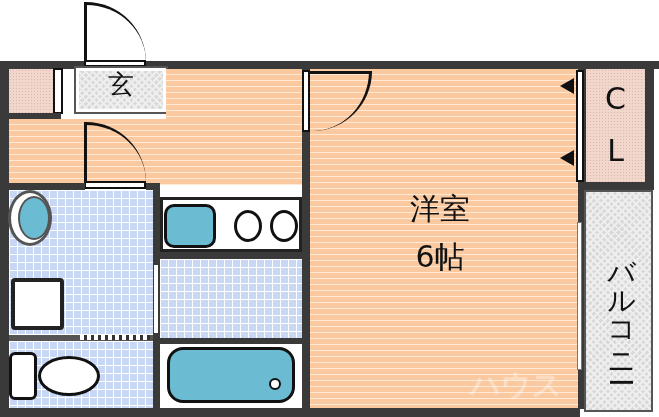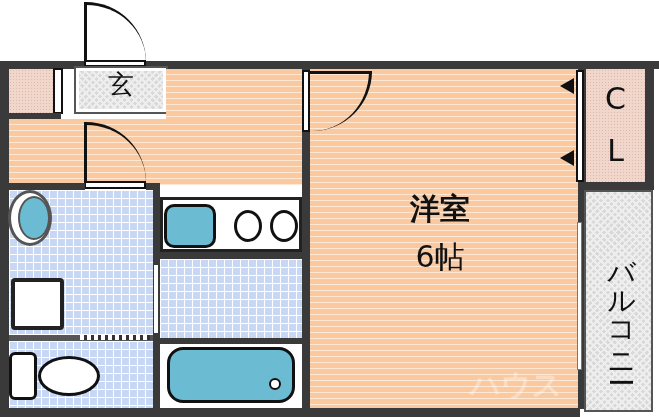--- a/index.html
+++ b/index.html
@@ -38,21 +38,21 @@
 
 <div class="abs wall" style="left:9px;top:183px;width:76px;height:7px;"></div>
 <div class="abs wall" style="left:146px;top:183px;width:14px;height:7px;"></div>
 
 <div class="abs wall" style="left:302px;top:69px;width:8px;height:340px;"></div>
 <div class="abs" style="left:302px;top:70px;width:8px;height:62px;background:#fff;border:2px solid #111;"></div>
 <div class="abs" style="left:310px;top:71px;width:62px;height:60px;border-top:3px solid #111;border-right:3px solid #111;border-bottom-right-radius:60px;"></div>
 
 <div class="abs wood" style="left:310px;top:69px;width:268px;height:339px;"></div>
 <div class="abs" style="left:310px;top:71px;width:62px;height:60px;border-top:3px solid #111;border-right:3px solid #111;border-bottom-right-radius:60px;"></div>
-<div class="abs label" style="left:380px;top:192px;width:120px;font-weight:bold;">洋室</div>
+<div class="abs label" style="left:380px;top:192px;width:120px;">洋室</div>
 <div class="abs label" style="left:380px;top:240px;width:120px;">6帖</div>
 
 <div class="abs wall" style="left:578px;top:69px;width:8px;height:340px;"></div>
 <div class="abs" style="left:576px;top:70px;width:8px;height:112px;background:#fff;border:2px solid #111;"></div>
 <div class="abs" style="left:560px;top:78px;width:0;height:0;border-top:8px solid transparent;border-bottom:8px solid transparent;border-right:14px solid #111;"></div>
 <div class="abs" style="left:560px;top:150px;width:0;height:0;border-top:8px solid transparent;border-bottom:8px solid transparent;border-right:14px solid #111;"></div>
 <div class="abs pinkdot" style="left:586px;top:69px;width:59px;height:114px;"></div>
 <div class="abs label" style="left:586px;top:82px;width:59px;">C</div>
 <div class="abs label" style="left:586px;top:134px;width:59px;">L</div>
 <div class="abs wall" style="left:578px;top:182px;width:76px;height:8px;"></div>

